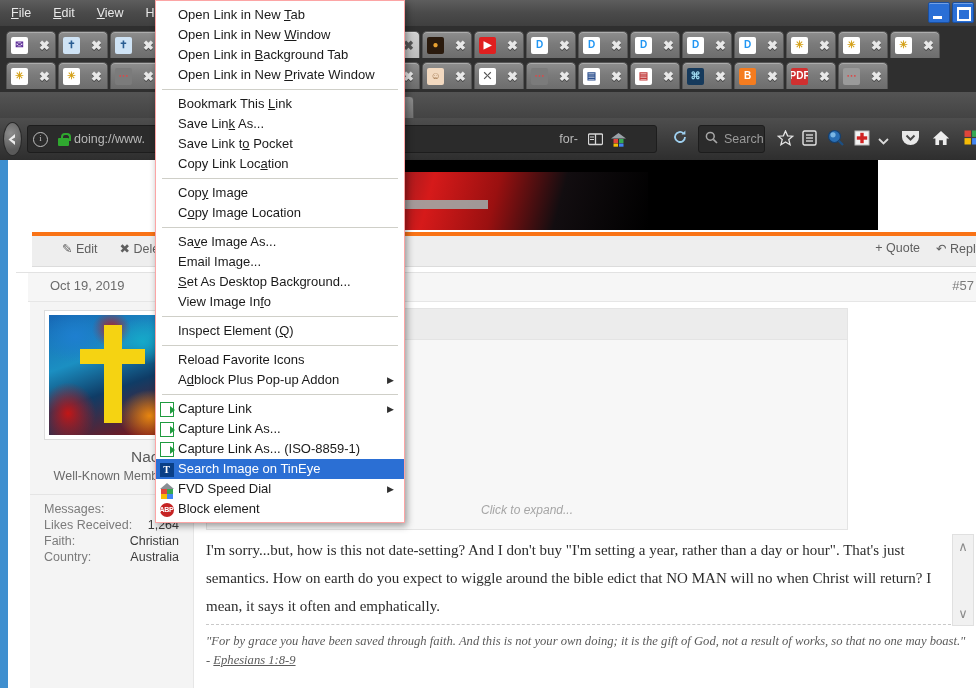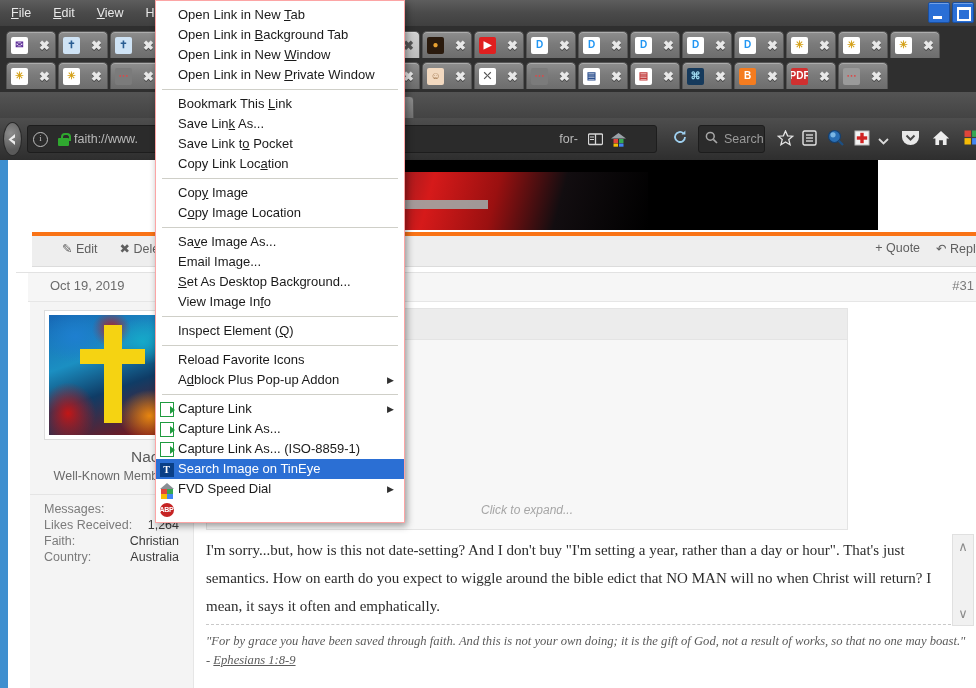--- a/index.html
+++ b/index.html
@@ -421,21 +421,21 @@
     <div class="urlfield">
       <span class="ico">
           <span class="infoico">i</span>
         </span>
       <span class="ico">
         <span class="lockico">
             <span class="shk"></span>
             <span class="body"></span>
           </span>
       </span>
-      <span class="urltext">faith://www.</span>
+      <span class="urltext">doing://www.</span>
       <span class="urltext" style="position:absolute;right:78px;">for-</span>
       <span class="ico" style="position:absolute;right:48px;">
         <svg width="15" height="13" viewBox="0 0 15 13">
             <rect x="0.5" y="1" width="14" height="10.5" rx="1" fill="none" stroke="#d6d6d6" stroke-width="1.3"></rect>
             <line x1="7.5" y1="1" x2="7.5" y2="11.5" stroke="#d6d6d6" stroke-width="1.3"></line>
             <line x1="2" y1="4" x2="6" y2="4" stroke="#d6d6d6" stroke-width="1"></line>
             <line x1="2" y1="6.5" x2="6" y2="6.5" stroke="#d6d6d6" stroke-width="1"></line>
           </svg>
       </span>
       <span class="ico" style="position:absolute;right:24px;">
@@ -536,21 +536,21 @@
         </div>
         <div class="acts">
           <span>+ Quote</span>
           <span>↶ <span>Reply</span></span>
         </div>
       </div>
 
       <div class="postwrap">
         <div class="posthead">
           <div class="date">Oct 19, 2019</div>
-          <div class="num">#31</div>
+          <div class="num">#57</div>
         </div>
 
         <div class="usercol">
           <div class="avatar">
             <div class="art">
               <div class="cross-v"></div>
                 <div class="cross-h"></div>
             </div>
           </div>
           <div class="uname">Naomi25</div>
@@ -597,24 +597,24 @@
       </div>
 
     </div>
   </div>
 
   <div class="ctxmenu" id="ctxmenu">
       <div class="ctxitem">
         <span class="lbl">Open Link in New <u>T</u>ab</span>
       </div>
       <div class="ctxitem">
+        <span class="lbl">Open Link in New <u>W</u>indow</span>
+      </div>
+      <div class="ctxitem">
         <span class="lbl">Open Link in <u>B</u>ackground Tab</span>
-      </div>
-      <div class="ctxitem">
-        <span class="lbl">Open Link in New <u>W</u>indow</span>
       </div>
       <div class="ctxitem">
         <span class="lbl">Open Link in New <u>P</u>rivate Window</span>
       </div>
       <div class="ctxsep"></div>
       <div class="ctxitem">
         <span class="lbl">Bookmark This <u>L</u>ink</span>
       </div>
       <div class="ctxitem">
         <span class="lbl">Save Lin<u>k</u> As...</span>
@@ -693,16 +693,17 @@
             <span class="q" style="left:7px;top:11px;background:#4285f2"></span>
           </span>
         </span>
         <span class="lbl">FVD Speed Dial</span>
         <span class="ctxarrow">▶</span>
       </div>
       <div class="ctxitem">
         <span class="cicon">
           <span class="ci-abp">ABP</span>
         </span>
+        <span class="lbl">Block element</span>
       </div>
     </div>
 
 </div>
 
 </body></html>

